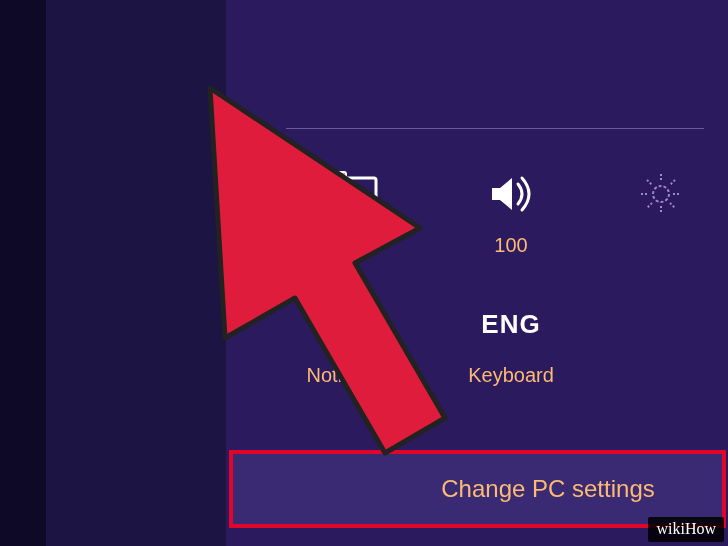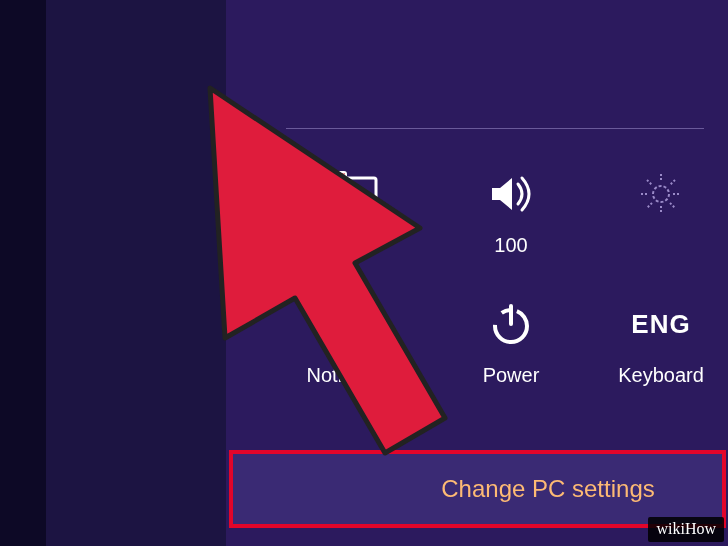--- a/index.html
+++ b/index.html
@@ -4,21 +4,21 @@
 <style>
   * { margin: 0; padding: 0; box-sizing: border-box; }
   html, body { width: 728px; height: 546px; overflow: hidden; font-family: "Segoe UI", Arial, sans-serif; }
   body { background: #1c1442; position: relative; }
   .left-strip { position: absolute; left: 0; top: 0; width: 46px; height: 100%; background: #0d0926; }
   .charm-panel { position: absolute; right: 0; top: 0; width: 502px; height: 100%; background: #2c1a5e; }
   .divider { position: absolute; top: 128px; left: 286px; width: 418px; height: 1px; background: #6a5a9a; }
   .tiles { position: absolute; top: 154px; left: 286px; width: 460px; display: flex; flex-wrap: wrap; }
   .tile { width: 150px; height: 130px; display: flex; flex-direction: column; align-items: center; justify-content: flex-start; padding-top: 8px; }
   .tile-icon { width: 64px; height: 64px; display: flex; align-items: center; justify-content: center; }
-  .tile-label { color: #ffffff; font-size: 20px; font-weight: 300; margin-top: 8px; text-align: center; }
+  .tile-label { color: #fdba74; font-size: 20px; font-weight: 300; margin-top: 8px; text-align: center; }
   .change-bar { position: absolute; left: 233px; bottom: 22px; width: 490px; height: 70px; background: #3a2a74; display: flex; align-items: center; justify-content: center; }
   .change-bar-text { color: #fdba74; font-size: 24px; font-weight: 300; margin-left: 140px; }
   .highlight-box { position: absolute; left: 229px; bottom: 18px; width: 497px; height: 78px; border: 4px solid #e2052a; pointer-events: none; }
   .arrow { position: absolute; left: 170px; top: 78px; width: 320px; height: 390px; pointer-events: none; }
   .watermark { position: absolute; right: 4px; bottom: 4px; background: rgba(0,0,0,0.85); color: #fff; font-family: Liberation Serif, serif; font-size: 16px; padding: 3px 8px 4px 8px; border-radius: 2px; margin-top: 8px; }
 </style>
 </head>
 <body>
 
 <div class="left-strip"></div>
@@ -75,29 +75,20 @@
   <div class="tile">
     <div class="tile-icon">
       <svg width="58" height="48" viewBox="0 0 58 48">
         <rect x="10" y="10" width="38" height="26" rx="4" fill="none" stroke="#fff" stroke-width="3"></rect>
         <path d="M14 36 L14 44 L24 36" fill="none" stroke="#fff" stroke-width="3" stroke-linejoin="round"></path>
       </svg>
     </div>
     <div class="tile-label">Notifications</div>
   </div>
 
-  <div class="tile">
-    <div class="tile-icon">
-      <svg width="58" height="48" viewBox="0 0 58 48">
-        <circle cx="29" cy="26" r="16" fill="none" stroke="#fff" stroke-width="4" stroke-dasharray="70 14" stroke-dashoffset="-6" transform="rotate(-90 29 26)"></circle>
-        <line x1="29" y1="6" x2="29" y2="24" stroke="#fff" stroke-width="4" stroke-linecap="round"></line>
-      </svg>
-    </div>
-    <div class="tile-label">Power</div>
-  </div>
 
   <div class="tile">
     <div class="tile-icon" style="color:#ffffff;font-size:26px;font-weight:700;letter-spacing:1px;">
       <span>ENG</span>
     </div>
     <div class="tile-label">Keyboard</div>
   </div>
 
 </div>
 

